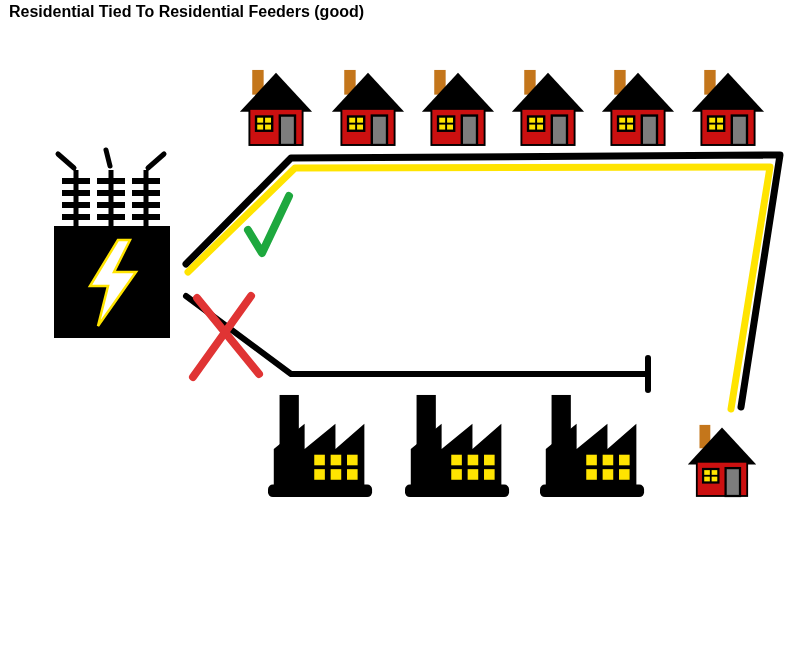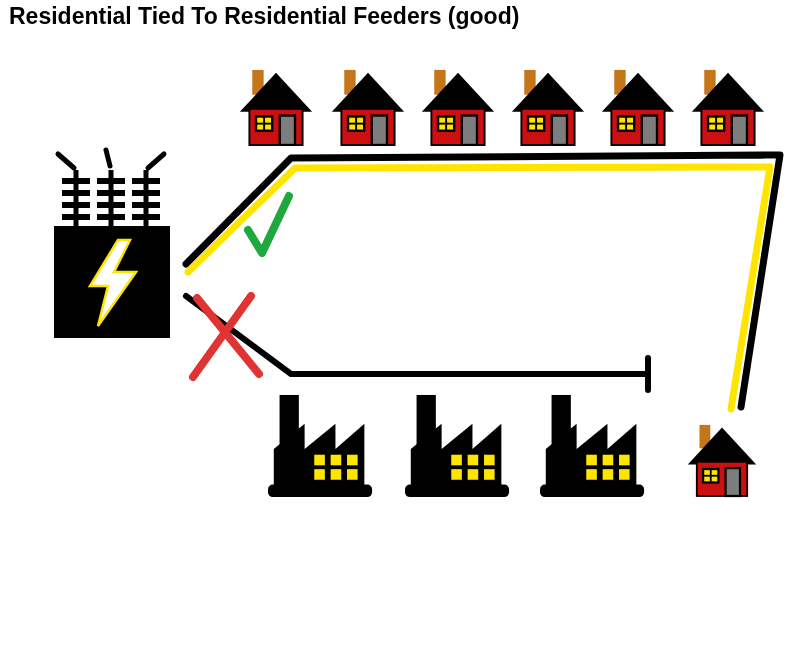--- a/index.html
+++ b/index.html
@@ -12,21 +12,21 @@
     position: relative;
     width: 802px;
     height: 667px;
     background: #ffffff;
     overflow: hidden;
   }
   .diagram-title {
     position: absolute;
     left: 9px;
     top: 3px;
-    font-size: 23px;
+    font-size: 16px;
     font-weight: bold;
     color: #000000;
     letter-spacing: 0px;
     white-space: nowrap;
   }
   svg.scene {
     position: absolute;
     left: 0;
     top: 0;
   }

